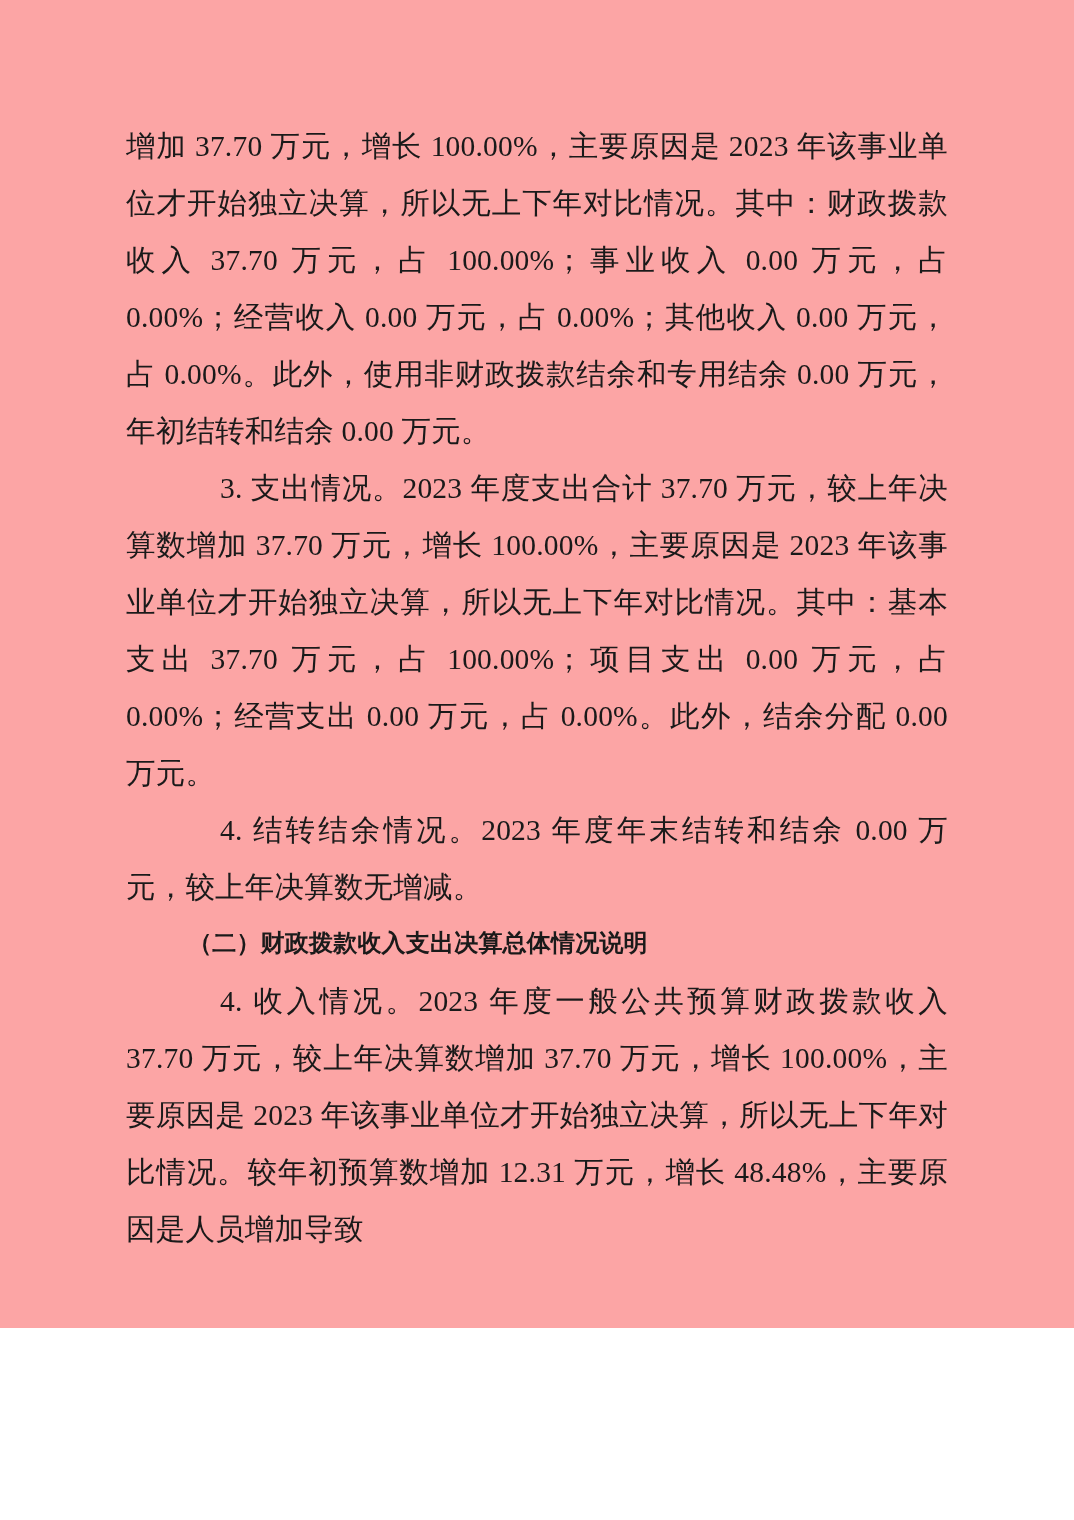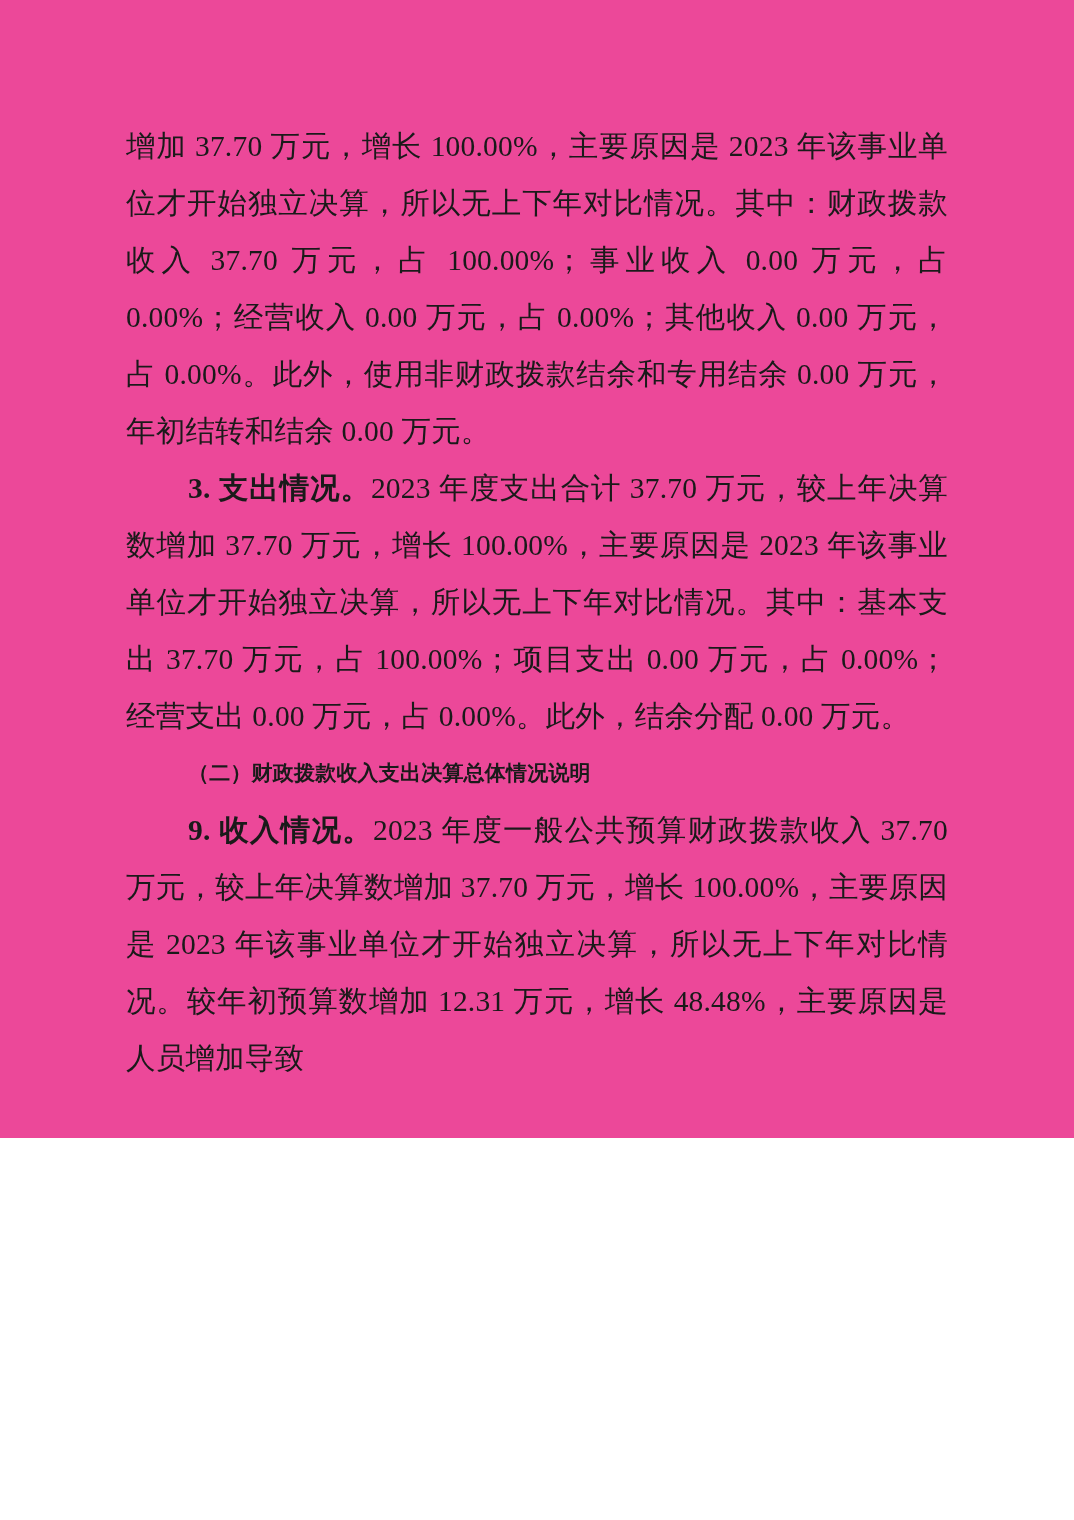--- a/index.html
+++ b/index.html
@@ -3,22 +3,22 @@
 <meta charset="utf-8">
 <style>
   html, body {
     margin: 0;
     padding: 0;
     background: #ffffff;
   }
   .page {
     position: relative;
     width: 1074px;
-    height: 1138px;
-    background: #ec4899;
+    height: 1328px;
+    background: #fca5a5;
     box-sizing: border-box;
     font-family: "Liberation Serif", "DejaVu Serif", serif;
     color: #1a1a1a;
     overflow: hidden;
   }
   .content {
     position: absolute;
     left: 126px;
     top: 118px;
     width: 822px;
@@ -29,28 +29,29 @@
     line-height: 57px;
     text-align: justify;
     text-justify: inter-ideograph;
     letter-spacing: 0.2px;
   }
   p.indent {
     text-indent: 62px;
   }
   .heading {
     margin: 0;
-    font-size: 21px;
+    font-size: 24px;
     line-height: 57px;
     font-weight: bold;
     text-indent: 62px;
-    font-family: Liberation Serif, serif;
+    font-family: Liberation Mono, monospace;
   }
   .lead {
-    font-weight: bold;
+    font-weight: normal;
+    margin-left: 32px;
   }
   .page-number {
     position: absolute;
     left: 0;
     right: 0;
     top: 1386px;
     text-align: center;
     font-size: 20px;
     font-family: "Liberation Serif", "DejaVu Serif", serif;
     color: #222;
@@ -63,25 +64,28 @@
   <div class="content">
 
     <p class="para">
       <span>增加 37.70 万元，增长 100.00%，主要原因是 2023 年该事业单位才开始独立决算，所以无上下年对比情况。其中：财政拨款收入 37.70 万元，占 100.00%；事业收入 0.00 万元，占 0.00%；经营收入 0.00 万元，占 0.00%；其他收入 0.00 万元，占 0.00%。此外，使用非财政拨款结余和专用结余 0.00 万元，年初结转和结余 0.00 万元。</span>
     </p>
 
     <p class="para indent">
       <span class="lead">3. 支出情况。</span><span>2023 年度支出合计 37.70 万元，较上年决算数增加 37.70 万元，增长 100.00%，主要原因是 2023 年该事业单位才开始独立决算，所以无上下年对比情况。其中：基本支出 37.70 万元，占 100.00%；项目支出 0.00 万元，占 0.00%；经营支出 0.00 万元，占 0.00%。此外，结余分配 0.00 万元。</span>
     </p>
 
+    <p class="para indent">
+      <span class="lead">4. 结转结余情况。</span><span>2023 年度年末结转和结余 0.00 万元，较上年决算数无增减。</span>
+    </p>
 
     <p class="heading">（二）财政拨款收入支出决算总体情况说明</p>
 
 
 
     <p class="para indent">
-      <span class="lead">9. 收入情况。</span><span>2023 年度一般公共预算财政拨款收入 37.70 万元，较上年决算数增加 37.70 万元，增长 100.00%，主要原因是 2023 年该事业单位才开始独立决算，所以无上下年对比情况。较年初预算数增加 12.31 万元，增长 48.48%，主要原因是人员增加导致</span>
+      <span class="lead">4. 收入情况。</span><span>2023 年度一般公共预算财政拨款收入 37.70 万元，较上年决算数增加 37.70 万元，增长 100.00%，主要原因是 2023 年该事业单位才开始独立决算，所以无上下年对比情况。较年初预算数增加 12.31 万元，增长 48.48%，主要原因是人员增加导致</span>
     </p>
 
   </div>
 
   <div class="page-number">2</div>
 </div>
 
 </body></html>

